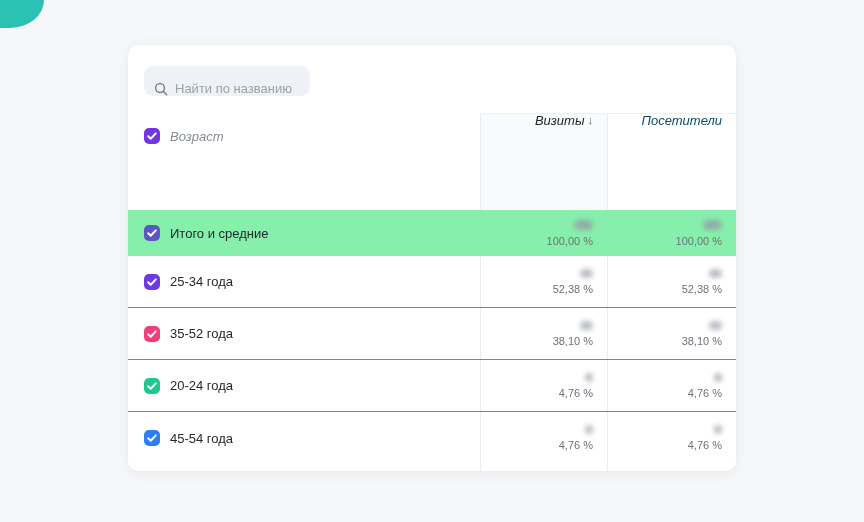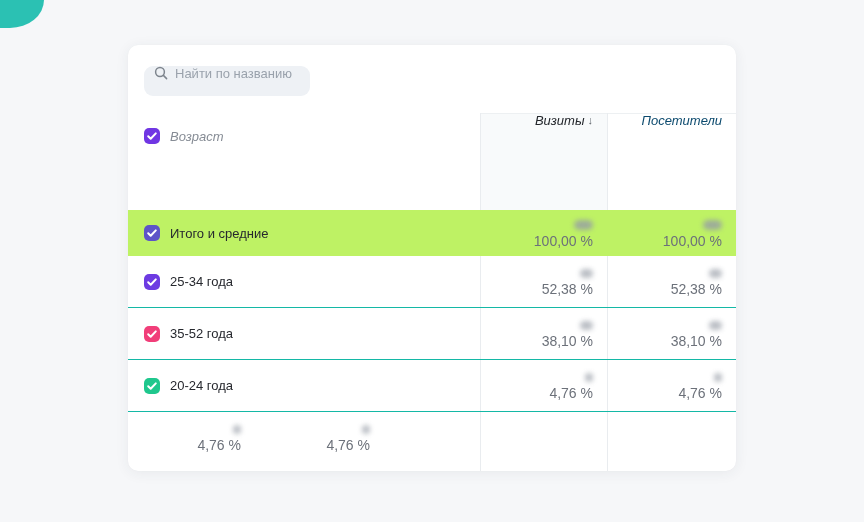--- a/index.html
+++ b/index.html
@@ -27,21 +27,21 @@
     box-shadow: 0 2px 14px rgba(45,55,75,0.07), 0 0 1px rgba(45,55,75,0.06);
   }
 
   
   .search-box {
     position: absolute;
     left: 16px; top: 21px;
     width: 166px; height: 30px;
     background: #eef1f5;
     border-radius: 9px;
-    display: flex; align-items: flex-start;
+    display: flex; align-items: flex-end;
     padding: 0 10px;
     gap: 7px;
   }
   .search-box svg { flex: 0 0 auto; }
   .search-input {
     border: none; outline: none; background: transparent;
     font-family: inherit; font-size: 13px; color: #333;
     width: 100%;
   }
   .search-input::placeholder { color: #9aa2ac; }
@@ -66,21 +66,21 @@
   .dim-label { font-size: 13px; color: #868c95; }
 
   .col-header { position: absolute; top: 0; font-size: 13px; text-align: right; }
   .col-header.visits { left: 352px; width: 113px; color: #23262b; }
   .col-header.visitors { left: 479px; width: 115px; color: #0c4a6e; }
   .sort-arrow { font-size: 11px; color: #5f646b; margin-left: 3px; position: relative; top: -1px; }
 
   
   .rows { position: relative; }
   .row { display: flex; height: 52px; background: transparent; }
-  .row.total { height: 46px; background: #bef264; }
+  .row.total { height: 46px; background: #86efac; }
   .row:not(.total):not(:last-child) { border-bottom: 1px solid #14b8a6; }
 
   .name-cell {
     flex: 0 0 352px;
     display: flex; align-items: center; gap: 10px;
     padding-left: 16px;
   }
   .row-label { font-size: 13px; color: #26282e; }
 
   .checkbox {
@@ -97,21 +97,21 @@
   .metric-cell.visits { flex: 0 0 127px; }
   .metric-cell.visitors { flex: 0 0 129px; }
 
   .blob {
     display: block; height: 9px; width: 13px;
     border-radius: 5px; background: #a9aeb6;
     filter: blur(2.6px); opacity: .8;
     margin-bottom: 5px;
   }
   .row.total .blob { background: #969da6; height: 10px; }
-  .pct { font-size: 14px; color: #6c717a; line-height: 12px; }
+  .pct { font-size: 11px; color: #6c717a; line-height: 12px; }
 </style>
 </head>
 <body>
 
 <div class="corner-decoration" style="background: rgb(43, 193, 179);"></div>
 
 <div class="card">
 
   <div class="search-box">
     <svg width="14" height="14" viewBox="0 0 14 14">
@@ -217,20 +217,28 @@
       <span class="blob" style="width: 8px;"></span>
       <span class="pct">4,76 %</span>
     </div>
     <div class="metric-cell visitors">
       <span class="blob" style="width: 8px;"></span>
       <span class="pct">4,76 %</span>
     </div>
   </div>
 
   <div class="row">
+    <div class="name-cell">
+      <span class="checkbox" style="background: rgb(46, 125, 245);">
+        <svg width="16" height="16" viewBox="0 0 16 16">
+          <path d="M4.2 8.3l2.5 2.5 5.1-5.4" stroke="#fff" stroke-width="2" fill="none" stroke-linecap="round" stroke-linejoin="round"></path>
+        </svg>
+      </span>
+      <span class="row-label">45-54 года</span>
+    </div>
     <div class="metric-cell visits">
       <span class="blob" style="width: 8px;"></span>
       <span class="pct">4,76 %</span>
     </div>
     <div class="metric-cell visitors">
       <span class="blob" style="width: 8px;"></span>
       <span class="pct">4,76 %</span>
     </div>
   </div>
 </div>

